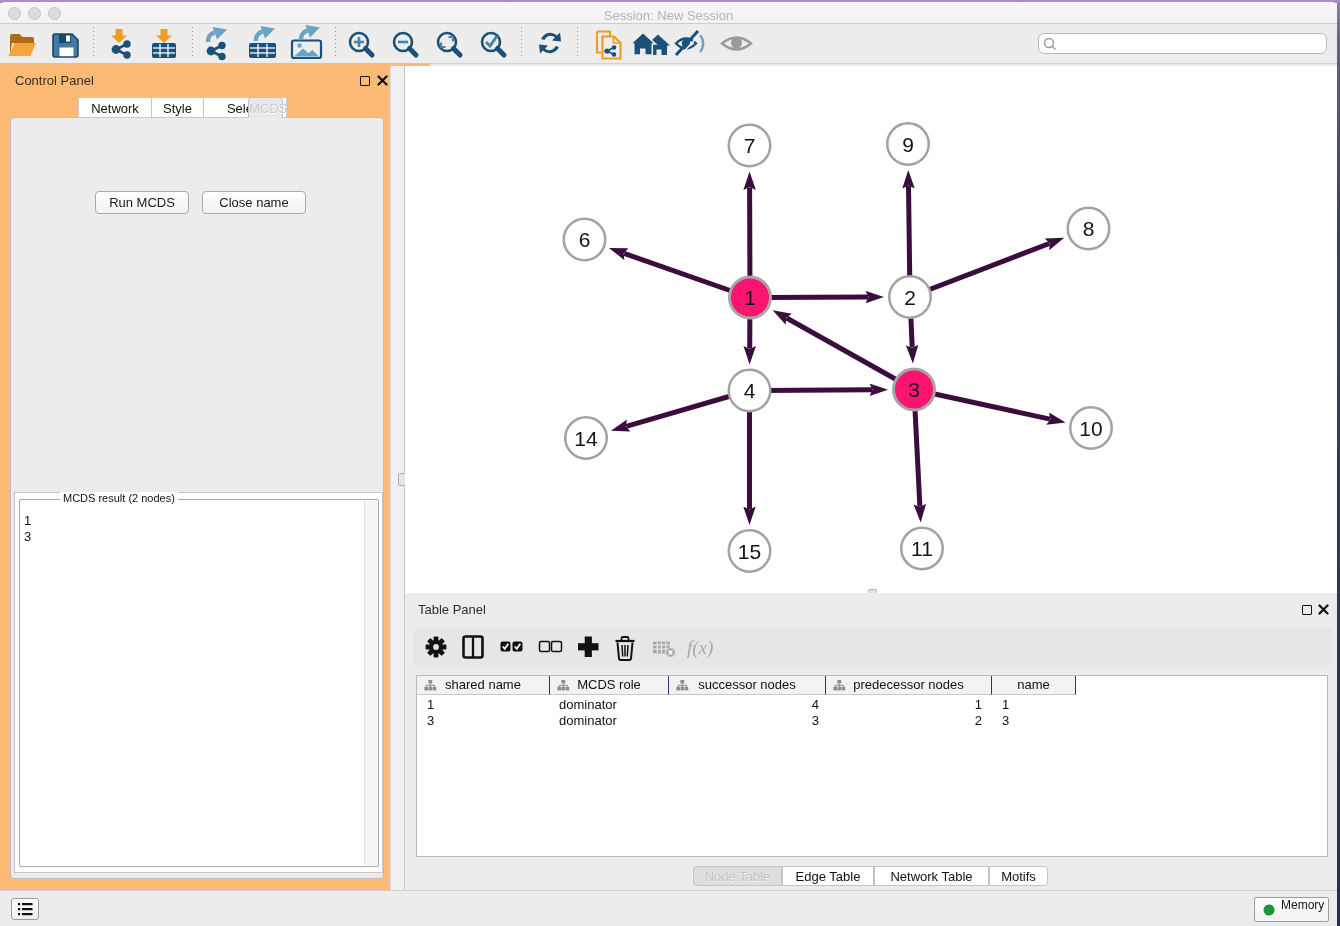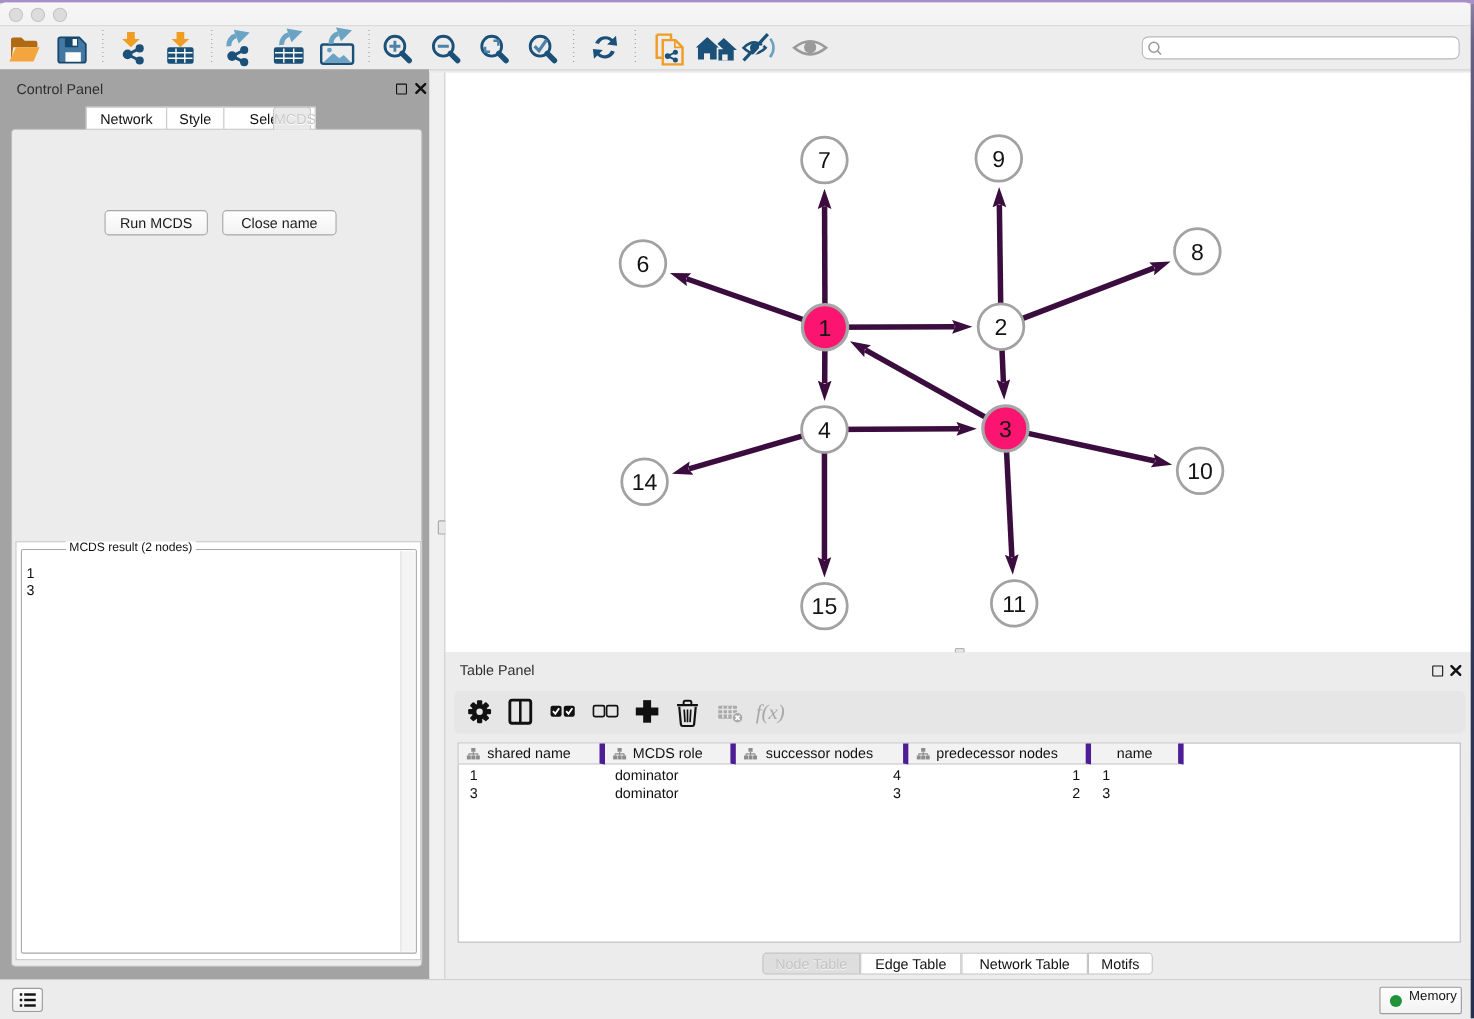--- a/index.html
+++ b/index.html
@@ -17,21 +17,21 @@
       background:#dcdcdc;border:1px solid #c3c3c3;box-sizing:border-box;}
   #wintitle{left:0;top:6px;width:1337px;text-align:center;
       font-size:13px;color:#b4b4b4;}
   #toolbar{left:0;top:24px;width:1337px;height:39px;background:#ededed;
       border-bottom:1px solid #d2d2d2;}
   .sep{position:absolute;top:3px;width:1px;height:32px;
       background-image:repeating-linear-gradient(#9a9a9a 0 1px,transparent 1px 4px);}
   #search{left:1038px;top:9px;width:289px;height:21px;background:#fff;
       border:1px solid #b9b9b9;border-radius:6px;box-sizing:border-box;}
   
-  #cpanel{left:0;top:63px;width:390px;height:827px;background:#a3a3a3;}
+  #cpanel{left:0;top:63px;width:390px;height:827px;background:#fdba74;padding-left:40px;}
   #cp-title{left:15px;top:10px;font-size:13px;color:#2e2e2e;}
   #cp-float{left:360px;top:13px;width:8px;height:8px;border:1.5px solid #111;
       border-radius:1px;}
   #cp-content{left:10px;top:54px;width:372px;height:760px;
       border:1px solid #bcbcbc;border-radius:4px;background:#ececec;}
   .tab{position:absolute;top:34px;height:21px;line-height:21px;font-size:13px;
       text-align:center;background:#fff;color:#111;border:1px solid #c8c8c8;
       box-sizing:border-box;}
   #opt-label{left:0;top:74px;width:390px;text-align:center;font-size:13px;color:#1a1a1a;}
   #dropdown{left:44px;top:95px;width:313px;height:23px;background:#fff;
@@ -65,21 +65,21 @@
   
   #tpanel{left:405px;top:593px;width:935px;height:297px;background:#ececec;}
   #tp-title{left:13px;top:9px;font-size:13px;color:#2e2e2e;}
   #tp-float{left:897px;top:12px;width:8px;height:8px;border:1.5px solid #111;
       border-radius:1px;}
   #tp-toolbar{left:8px;top:35px;width:919px;height:39px;background:#e6e6e6;
       border-radius:5px;}
   #ttable{left:11px;top:82px;width:912px;height:182px;background:#fff;
       border:1px solid #b9b9b9;box-sizing:border-box;}
   .th{position:absolute;top:0;height:19px;background:#f2f2f2;
-      border-right:5px solid #4c1d95;border-bottom:1px solid #c9c9c9;
+      border-right:1px solid #4c1d95;border-bottom:1px solid #c9c9c9;
       box-sizing:border-box;font-size:13px;text-align:center;color:#111;
       line-height:18px;}
   .td{position:absolute;font-size:13px;color:#111;height:16px;line-height:16px;}
   .btab{position:absolute;top:273px;height:20px;font-size:13px;line-height:19px;
       text-align:center;background:#fff;color:#111;border:1px solid #c4c4c4;
       box-sizing:border-box;}
   
   #statusbar{left:0;top:890px;width:1340px;height:36px;background:#ececec;
       border-top:1px solid #d0d0d0;}
   #listbtn{left:11px;top:7px;width:28px;height:22px;
@@ -91,20 +91,21 @@
 </style>
 </head>
 <body>
 <div class="abs" id="desktop-top"></div>
 <div class="abs" id="desktop-right"></div>
 
 <div class="abs" id="titlebar">
   <div class="tl" style="left:8px;"></div>
   <div class="tl" style="left:28px;"></div>
   <div class="tl" style="left:48px;"></div>
+  <div class="abs" id="wintitle">Session: New Session</div>
 </div>
 
 <div class="abs" id="toolbar">
   <div class="sep" style="left:93px;"></div>
   <div class="sep" style="left:192px;"></div>
   <div class="sep" style="left:335px;"></div>
   <div class="sep" style="left:521px;"></div>
   <div class="sep" style="left:577px;"></div>
   <svg class="abs" style="left:0;top:0" width="780" height="39" id="tbicons">
 <g>

